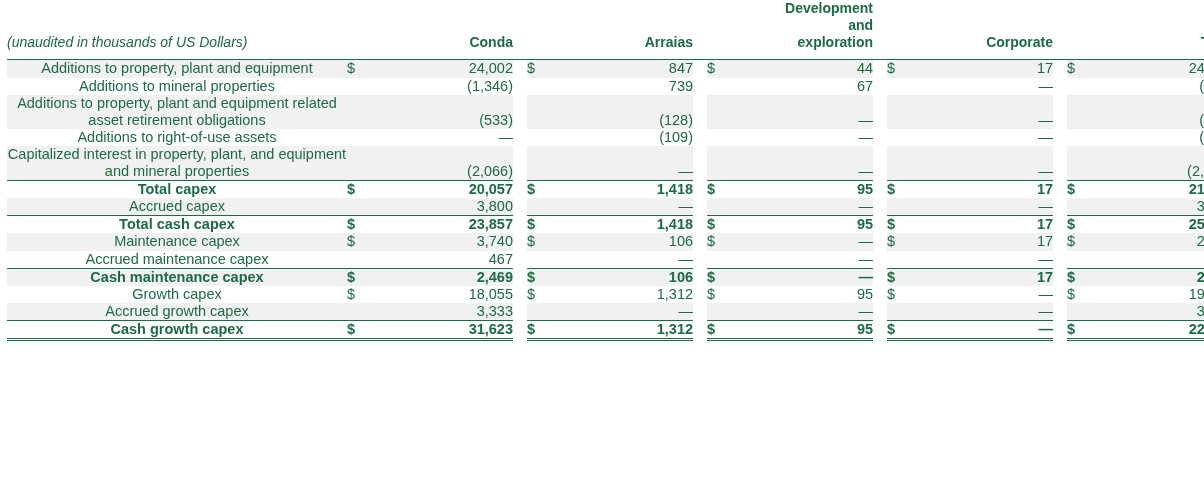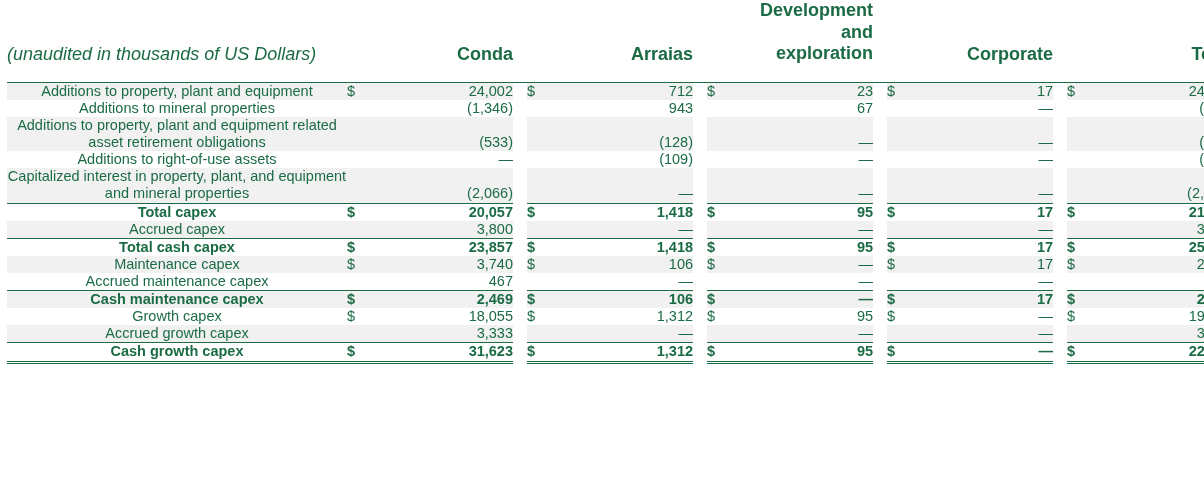--- a/index.html
+++ b/index.html
@@ -36,24 +36,24 @@
 
   
   col.c-label   { width: 340px; }
   col.c-cur     { width: 26px; }
   col.c-num     { width: 140px; }
   col.c-gap     { width: 14px; }
 
   
   tr.hdr th {
     font-weight: bold;
-    padding-bottom: 17px;
+    padding-bottom: 9px;
     vertical-align: bottom;
     text-align: right;
-    font-size: 18px;
+    font-size: 14px;
   }
   tr.hdr th.lbl {
     text-align: left;
     font-weight: normal;
     font-style: italic;
   }
   tr.hdr th .multi {
     display: block;
     line-height: 1.2;
   }
@@ -121,38 +121,38 @@
         <th colspan="2">Total</th>
       </tr>
     </thead>
     <tbody id="tbody">
         <tr class="shaded">
           <td class="lbl">Additions to property, plant and equipment</td>
           <td class="cur">$</td>
           <td class="num">24,002</td>
           <td class="nb">&nbsp;</td>
           <td class="cur">$</td>
-          <td class="num">712</td>
-          <td class="nb">&nbsp;</td>
-          <td class="cur">$</td>
-          <td class="num">23</td>
+          <td class="num">847</td>
+          <td class="nb">&nbsp;</td>
+          <td class="cur">$</td>
+          <td class="num">44</td>
           <td class="nb">&nbsp;</td>
           <td class="cur">$</td>
           <td class="num">17</td>
           <td class="nb">&nbsp;</td>
           <td class="cur">$</td>
           <td class="num">24,759</td>
         </tr>
         <tr class="">
           <td class="lbl">Additions to mineral properties</td>
           <td class="cur"></td>
           <td class="num">(1,346)</td>
           <td class="nb">&nbsp;</td>
           <td class="cur"></td>
-          <td class="num">943</td>
+          <td class="num">739</td>
           <td class="nb">&nbsp;</td>
           <td class="cur"></td>
           <td class="num">67</td>
           <td class="nb">&nbsp;</td>
           <td class="cur"></td>
           <td class="num">—</td>
           <td class="nb">&nbsp;</td>
           <td class="cur"></td>
           <td class="num">(336)</td>
         </tr>

